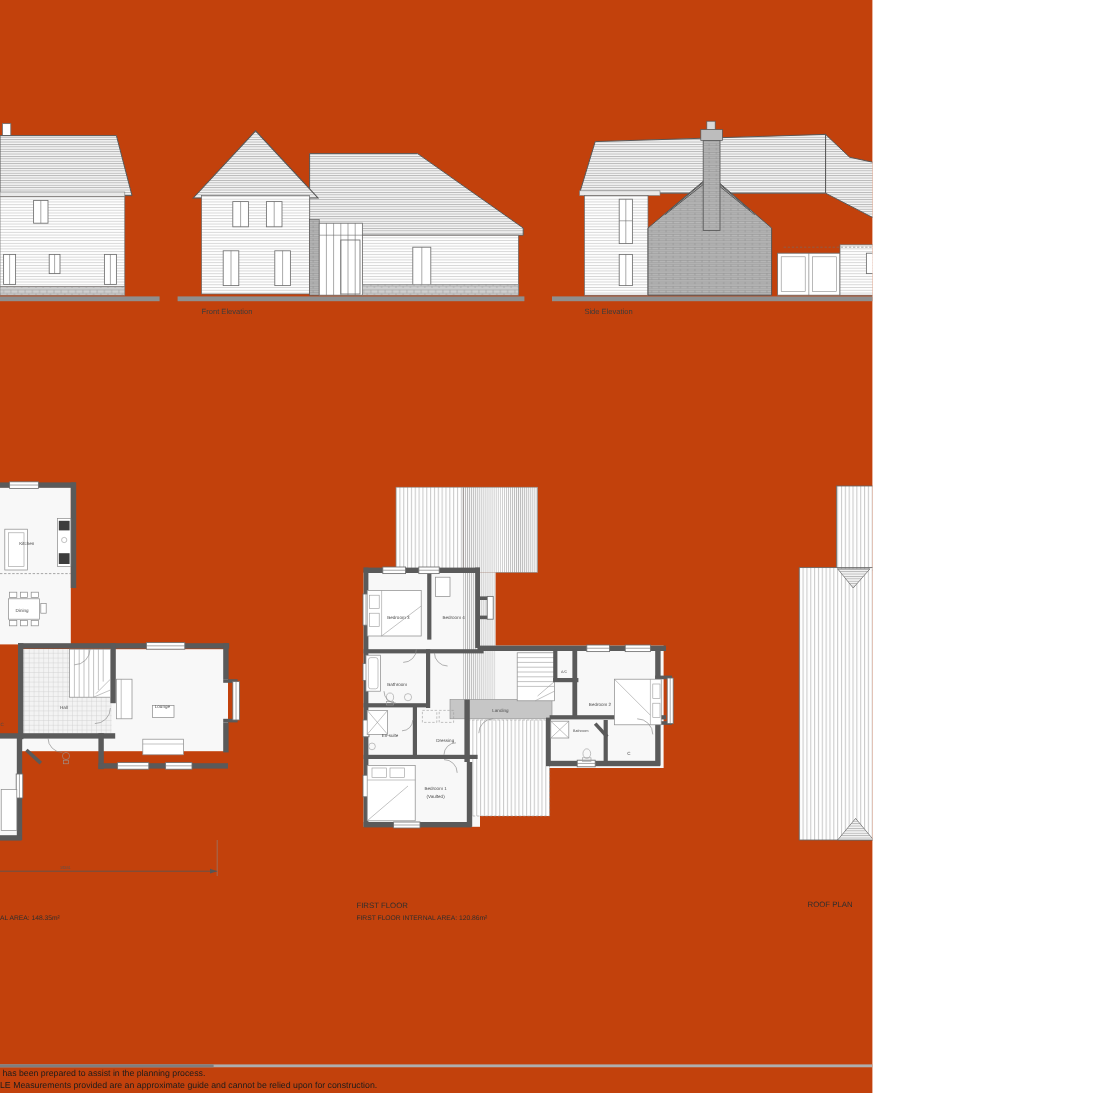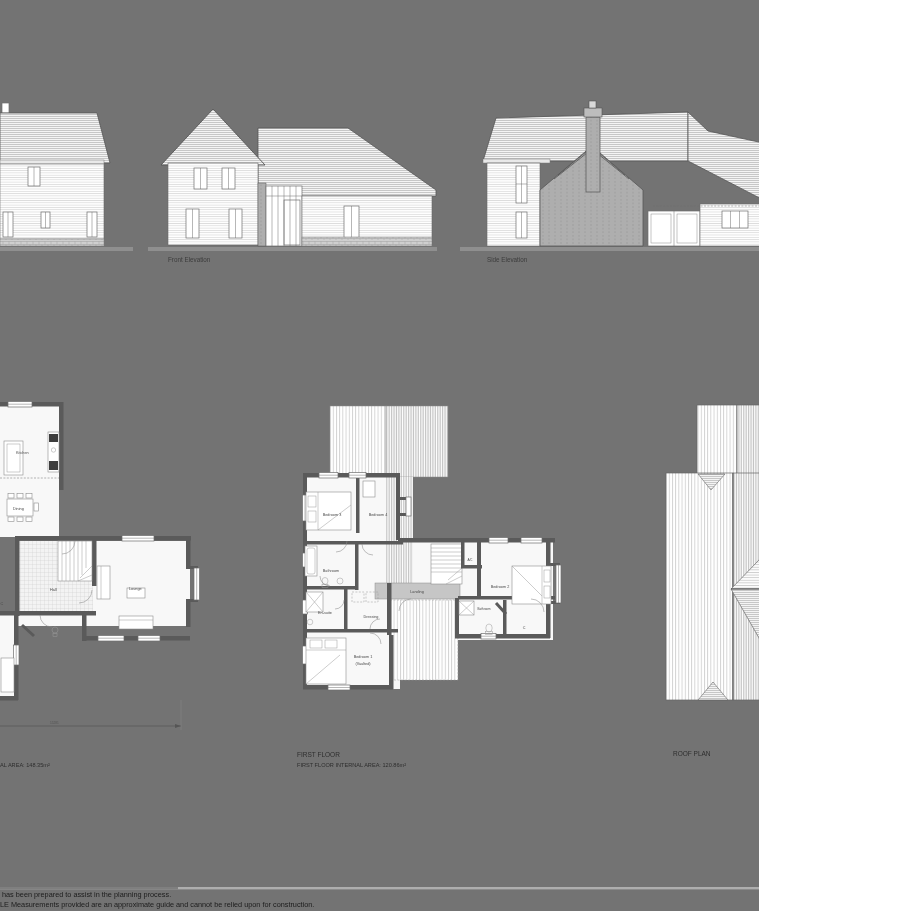--- a/index.html
+++ b/index.html
@@ -1,17 +1,17 @@
 <!DOCTYPE html>
 <html><head>
 <meta charset="utf-8">
 <style>
   html,body{margin:0;padding:0;background:#fff;}
-  .sheet{position:relative;width:727px;height:911px;background:#737373;overflow:hidden;
-         font-family:"Liberation Sans", sans-serif;padding-left:32px;}
+  .sheet{position:relative;width:727px;height:911px;background:#c2410c;overflow:hidden;
+         font-family:"Liberation Sans", sans-serif;}
   svg{position:absolute;left:0;top:0;}
   .wall{fill:#5a5a5a;}
   .olt{fill:none;stroke:#6e6e6e;stroke-width:0.5;}
   .win{fill:#ffffff;stroke:#6e6e6e;stroke-width:0.7;}
   .furn{fill:#ffffff;stroke:#8c8c8c;stroke-width:0.6;}
   .furnl{fill:none;stroke:#9a9a9a;stroke-width:0.5;}
   .arc{fill:none;stroke:#8a8a8a;stroke-width:0.55;}
   .dash{stroke-dasharray:2,1.4;}
   .ground{fill:#8f8f8f;}
   .eave{fill:#e9e9e9;stroke:#7a7a7a;stroke-width:0.5;}

